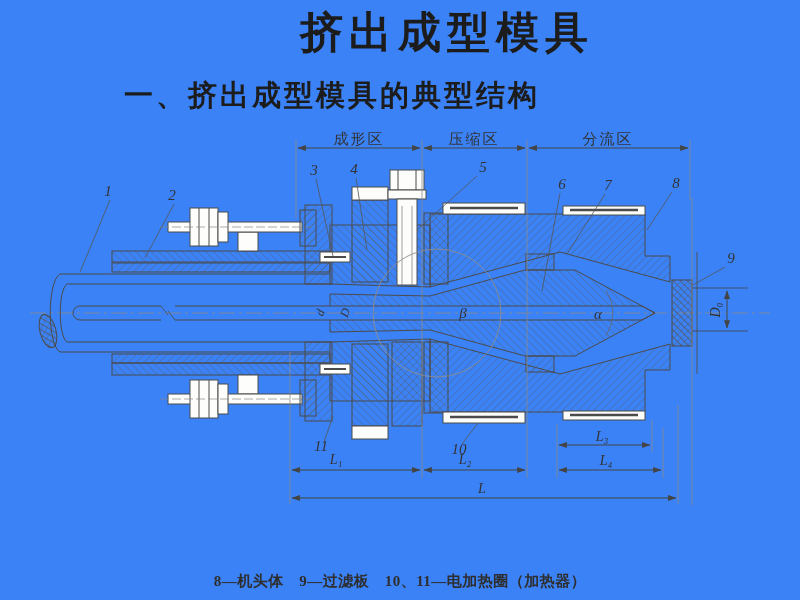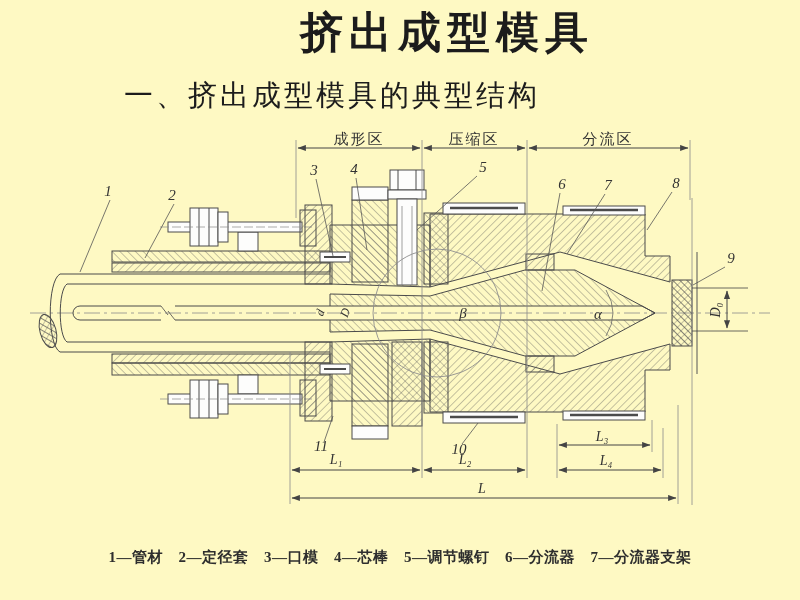--- a/index.html
+++ b/index.html
@@ -1,20 +1,20 @@
 <!DOCTYPE html>
 <html><head>
 <meta charset="utf-8">
 <style>
   html,body{margin:0;padding:0;background:#ffffff;}
-  .stage{position:relative;width:800px;height:600px;background:#fef9c3;overflow:hidden;
+  .stage{position:relative;width:800px;height:600px;background:#3b82f6;overflow:hidden;
          font-family:"Liberation Serif", serif;color:#1c1c1c;}
   .title{position:absolute;top:4px;left:447px;transform:translateX(-50%);
          font-size:43px;font-weight:700;letter-spacing:6px;white-space:nowrap;}
-  .subtitle{position:absolute;top:76px;left:124px;font-size:29px;font-weight:400;
+  .subtitle{position:absolute;top:76px;left:124px;font-size:29px;font-weight:700;
          letter-spacing:3px;white-space:nowrap;}
   .figure-svg{position:absolute;left:0;top:125px;width:800px;height:385px;}
   .caption{position:absolute;top:512px;left:409px;transform:translateX(-50%);
          font-size:16px;font-weight:700;letter-spacing:7px;white-space:pre;color:#2a2a2a;}
   .legend{position:absolute;left:400px;transform:translateX(-50%);font-size:15px;
          letter-spacing:0.5px;white-space:pre;color:#2e2e2e;font-weight:600;}
   .legend.l1{top:548px;}
   .legend.l2{top:572px;}
   svg{font-family:"Liberation Serif", serif;}
   text{fill:#333;}
@@ -223,14 +223,14 @@
     <text class="dim-t" text-anchor="middle" x="602" y="441">L₃</text>
     <text class="dim-t" text-anchor="middle" x="606" y="465">L₄</text>
     <text class="dim-t" text-anchor="middle" x="482" y="493">L</text>
     <text class="dim-t" text-anchor="middle" x="716" y="314" transform="rotate(-90 716 310)">D₀</text>
     <text class="sm-t" text-anchor="middle" x="321" y="316" transform="rotate(-70 321 313)">d</text>
     <text class="sm-t" text-anchor="middle" x="346" y="316" transform="rotate(-70 346 313)">D</text>
     <text class="num-t" text-anchor="middle" x="463" y="318">β</text>
     <text class="num-t" text-anchor="middle" x="598" y="319">α</text>
   </svg>
 
-  <div class="legend l1">1—管材　2—定径套　3—口模　4—芯棒　5—调节螺钉　6—分流器　7—分流器支架</div>
+  <div class="legend l2">8—机头体　9—过滤板　10、11—电加热圈（加热器）</div>
 </div>
 
 </body></html>

